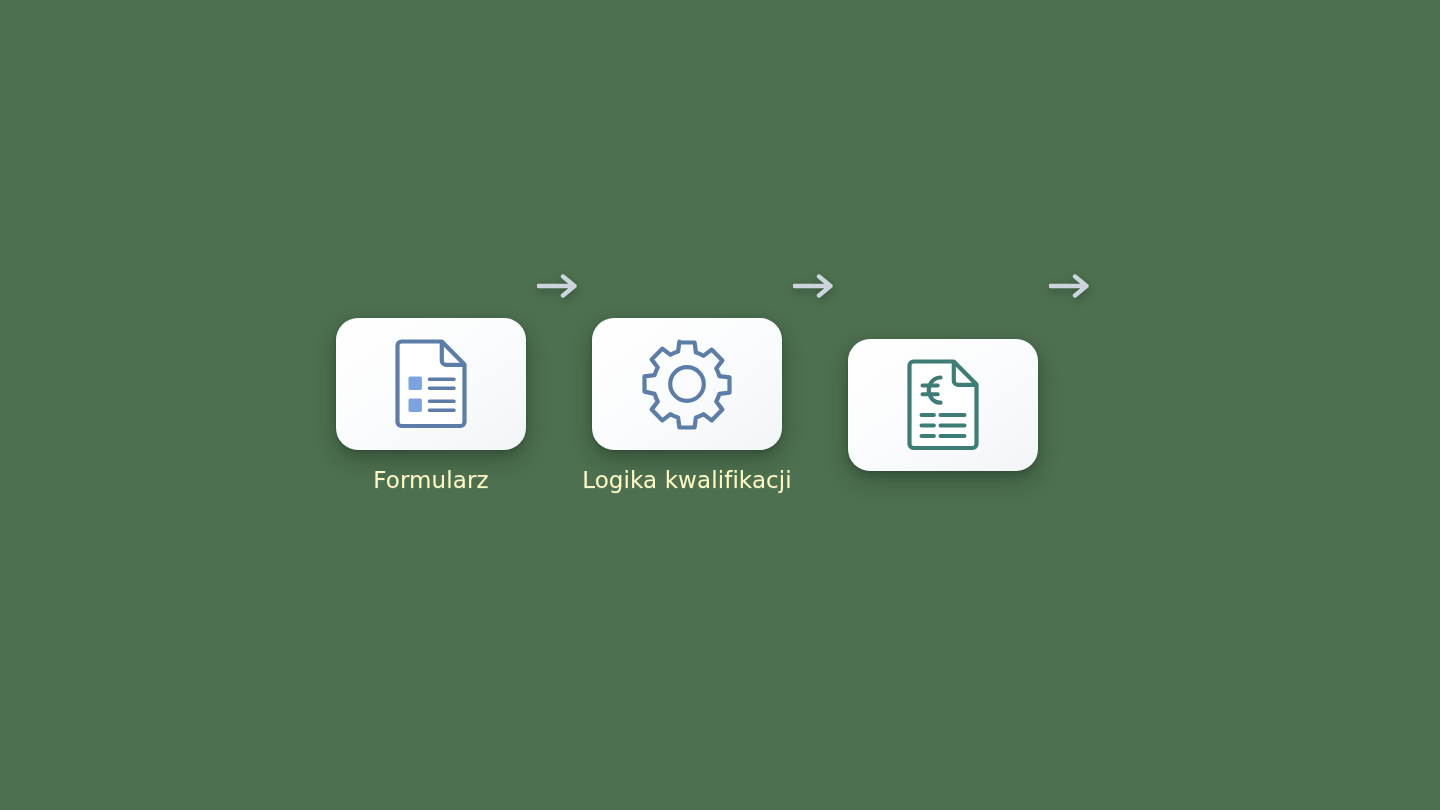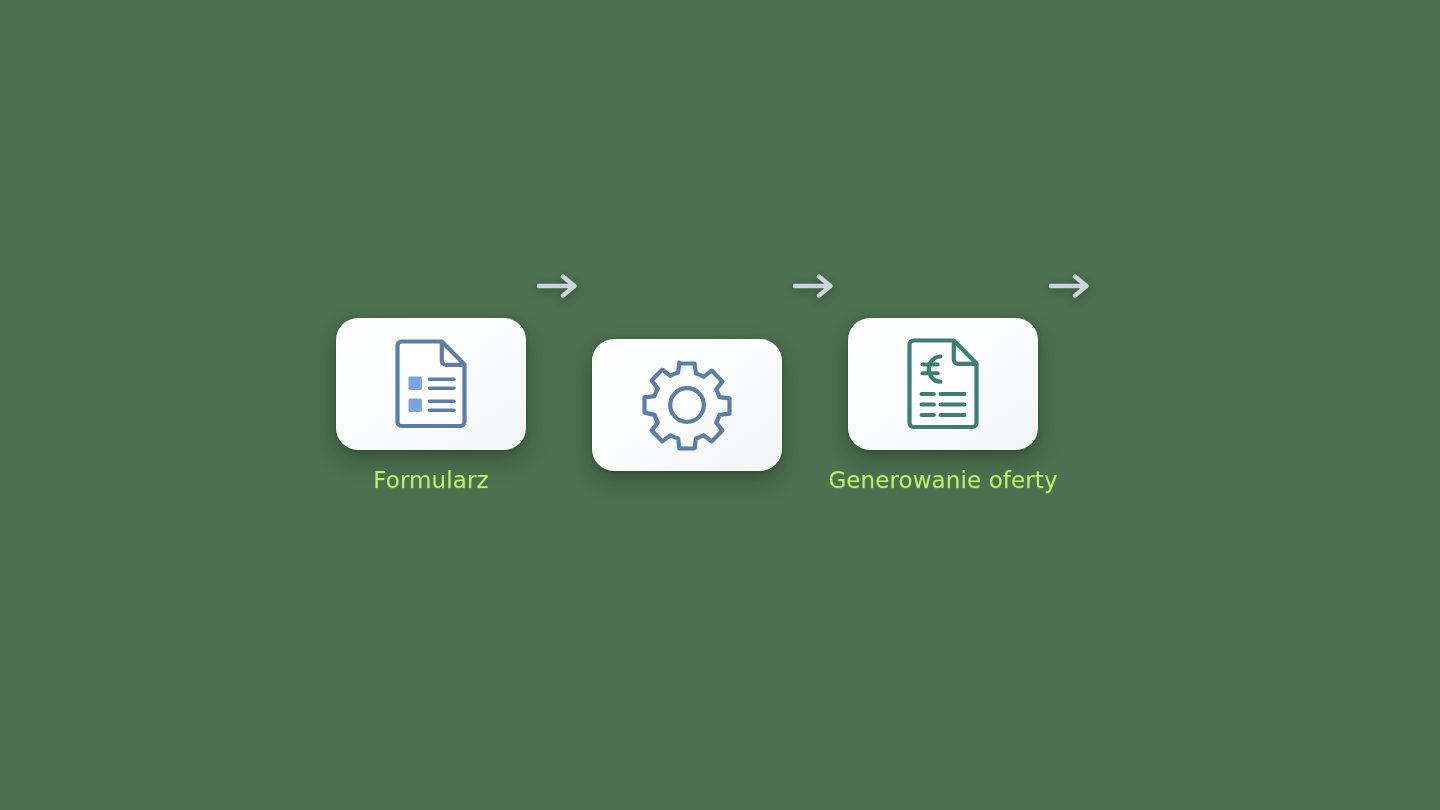--- a/index.html
+++ b/index.html
@@ -62,21 +62,21 @@
   .step-card svg {
     display: block;
   }
 
   .step-label {
     margin-top: 19px;
     font-family: "DejaVu Sans", "Liberation Sans", sans-serif;
     font-size: 23px;
     font-weight: 400;
     letter-spacing: 0.1px;
-    color: #bef264;
+    color: #fef9c3;
     text-align: center;
     white-space: nowrap;
     line-height: 1;
     text-shadow: 0 1px 1px rgba(255,255,255,0.10);
   }
 
   .connector {
     width: 66px;
     flex: 0 0 auto;
     display: flex;
@@ -123,20 +123,21 @@
 
     <div class="step">
       <div class="step-card">
         <span>
           <svg width="96" height="96" viewBox="0 0 96 96" fill="none" xmlns="http://www.w3.org/2000/svg">
             <path d="M40.4 6.5h15.2l1.3 10.1a33 33 0 0 1 7.6 3.2l8.1-6.2 10.8 10.8-6.2 8.1a33 33 0 0 1 3.2 7.6l10.1 1.3v15.2l-10.1 1.3a33 33 0 0 1-3.2 7.6l6.2 8.1-10.8 10.8-8.1-6.2a33 33 0 0 1-7.6 3.2l-1.3 10.1H40.4l-1.3-10.1a33 33 0 0 1-7.6-3.2l-8.1 6.2-10.8-10.8 6.2-8.1a33 33 0 0 1-3.2-7.6L5.5 55.6V40.4l10.1-1.3a33 33 0 0 1 3.2-7.6l-6.2-8.1L23.4 12.6l8.1 6.2a33 33 0 0 1 7.6-3.2l1.3-10.1Z" stroke="#5b7da8" stroke-width="4.2" stroke-linejoin="round" fill="none"></path>
             <circle cx="48" cy="48" r="16.8" stroke="#5b7da8" stroke-width="4.2" fill="none"></circle>
           </svg>
         </span>
       </div>
+      <div class="step-label">Logika kwalifikacji</div>
     </div>
 
     <div class="connector">
       <span>
         <svg width="44" height="30" viewBox="0 0 44 30" fill="none" xmlns="http://www.w3.org/2000/svg">
           <path d="M1.5 15h33M26 5.5 37.5 15 26 24.5" stroke="#ccd5dc" stroke-width="4.4" stroke-linecap="round" stroke-linejoin="round"></path>
         </svg>
       </span>
     </div>
 
@@ -145,21 +146,20 @@
         <span>
           <svg width="78" height="94" viewBox="0 0 78 94" fill="none" xmlns="http://www.w3.org/2000/svg">
             <path d="M5.5 7.5a4 4 0 0 1 4-4h40.2L72.5 26.6V86a4 4 0 0 1-4 4H9.5a4 4 0 0 1-4-4V7.5Z" stroke="#3d7d75" stroke-width="4.2" stroke-linejoin="round" fill="#ffffff"></path>
             <path d="M49.8 3.6v19.2a4 4 0 0 0 4 4h18.5" stroke="#3d7d75" stroke-width="4.2" stroke-linejoin="round" fill="none"></path>
             <path d="M36.5 19.5a11.5 11.5 0 0 0-9.6 5.4 13.8 13.8 0 0 0 0 14.4 11.5 11.5 0 0 0 9.6 5.4" stroke="#3d7d75" stroke-width="4.2" stroke-linecap="round" fill="none"></path>
             <path d="M18.5 27.6h15.2M18.5 36.2h15.2" stroke="#3d7d75" stroke-width="4" stroke-linecap="round"></path>
             <path d="M17.5 57h12.4M36.5 57h24M17.5 67.5h12.4M36.5 67.5h24M17.5 78h12.4M36.5 78h24" stroke="#3d7d75" stroke-width="4" stroke-linecap="round"></path>
           </svg>
         </span>
       </div>
-      <div class="step-label">Generowanie oferty</div>
     </div>
 
     <div class="connector">
       <span>
         <svg width="44" height="30" viewBox="0 0 44 30" fill="none" xmlns="http://www.w3.org/2000/svg">
           <path d="M1.5 15h33M26 5.5 37.5 15 26 24.5" stroke="#ccd5dc" stroke-width="4.4" stroke-linecap="round" stroke-linejoin="round"></path>
         </svg>
       </span>
     </div>
 

